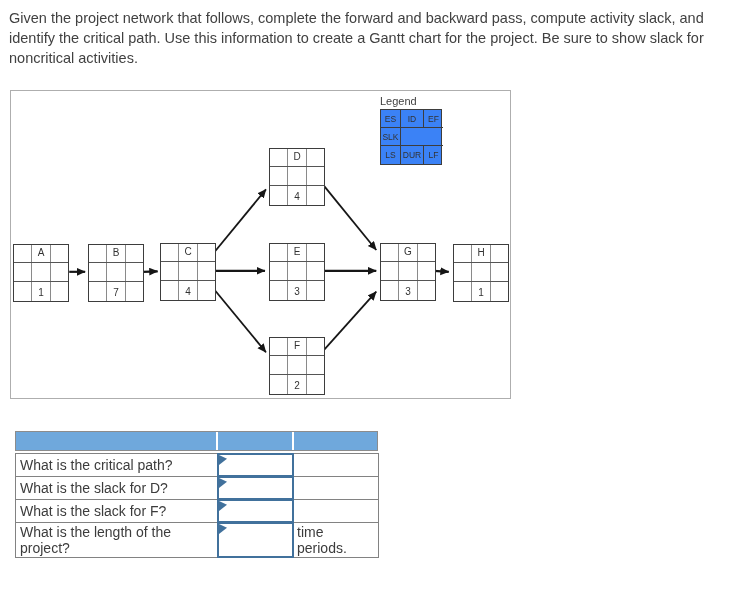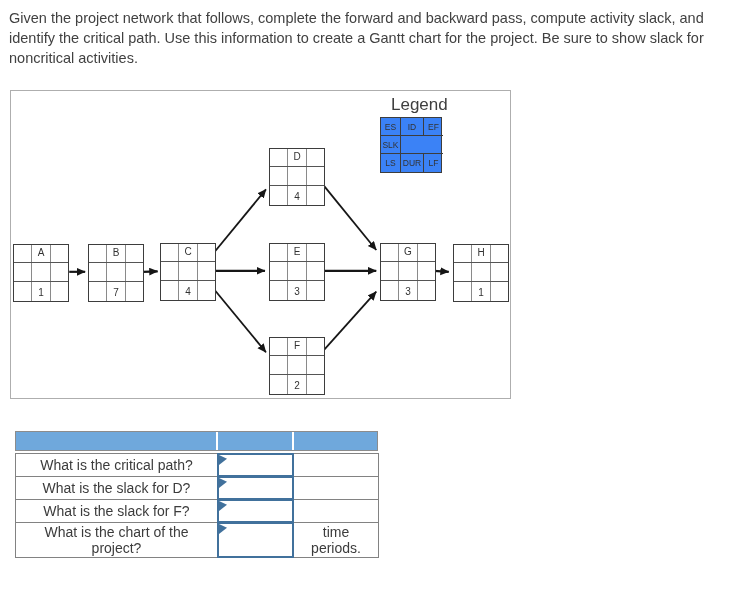--- a/index.html
+++ b/index.html
@@ -31,35 +31,35 @@
   .node .hl.h2 { top:36px; }
   .node .nid, .node .ndur {
     position:absolute; left:18px; width:18px; text-align:center;
     font-size:10px; color:#333;
   }
   .node .nid  { top:2px; }
   .node .ndur { bottom:3px; }
 
   
   .legend { position:absolute; left:369px; top:4px; }
-  .legend-title { font-size:17px; color:#3f3f3f; margin-left:11px; margin-bottom:2px; }
+  .legend-title { font-size:11px; color:#3f3f3f; margin-bottom:2px; }
   .legend-grid {
     display:grid; grid-template-columns:20px 23px 19px; grid-auto-rows:18px;
     border:1.5px solid #3d3d3d; background:#3b82f6; width:62px;
   }
   .legend-grid .lc {
     border-right:1px solid #3d3d3d; border-bottom:1px solid #3d3d3d;
     font-size:8.5px; color:#333; display:flex; align-items:center; justify-content:center;
   }
   .legend-grid .lc.last-col { border-right:none; }
   .legend-grid .lc.last-row { border-bottom:none; }
   .legend-grid .lc.span2 { grid-column:span 2; border-right:none; }
 
   
-  .qwrap { position:absolute; left:15px; top:431px; width:363px; font-size:14px; color:#3c3c3c;text-align:center; }
+  .qwrap { position:absolute; left:15px; top:431px; width:363px; font-size:14px; color:#3c3c3c; }
   .qhead {
     display:flex; gap:2px; background:#fff; border:1px solid #8c8c8c; height:20px;
   }
   .qhead .hcell { background:#6fa8dc; height:100%; }
   .qhead .h1 { width:200px; }
   .qhead .h2 { width:74px; }
   .qhead .h3 { flex:1; }
 
   table.questions { border-collapse:collapse; margin-top:2px; width:363px; table-layout:fixed; }
   table.questions td { border:1px solid #828282; height:23px; background:#fff; }
@@ -223,21 +223,21 @@
         <tr>
           <td class="q">What is the slack for F?</td>
           <td class="a">
             <div class="abox">
               <span class="flag"></span>
             </div>
           </td>
           <td class="n"></td>
         </tr>
         <tr>
-          <td class="q">What is the chart of the project?</td>
+          <td class="q">What is the length of the project?</td>
           <td class="a">
             <div class="abox">
               <span class="flag"></span>
             </div>
           </td>
           <td class="n">time periods.</td>
         </tr>
       </tbody>
     </table>
   </div>

